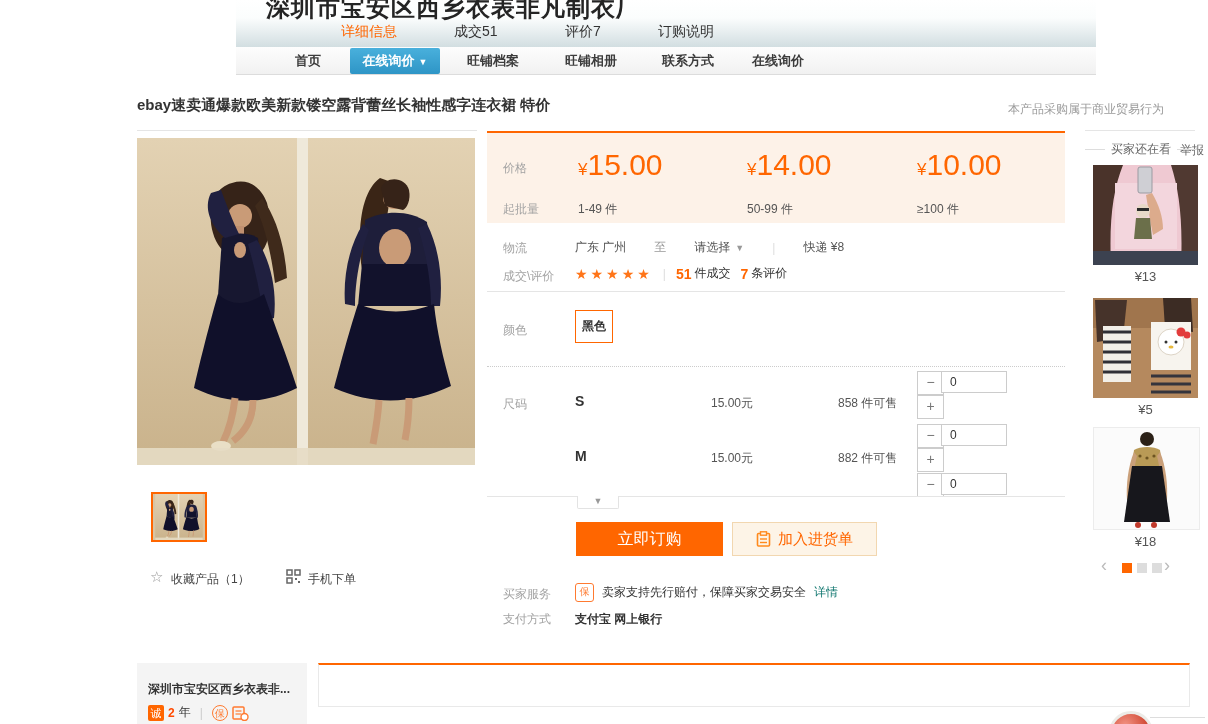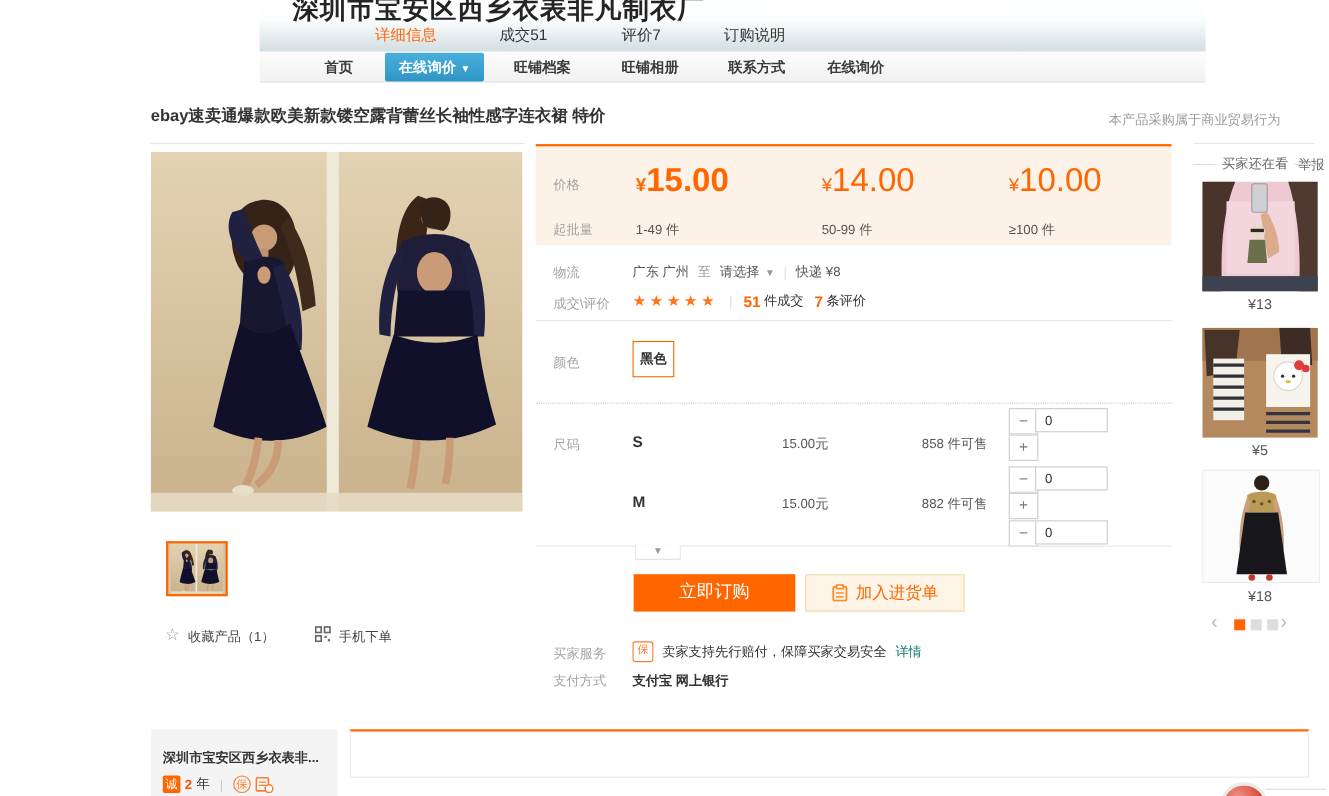--- a/index.html
+++ b/index.html
@@ -41,26 +41,26 @@
   #qr-icon{left:286px;top:569px;}
   #mobile-label{left:308px;top:571px;font-size:12px;color:#444;cursor:pointer;}
 
   
   #price-box{left:487px;top:131px;width:578px;height:92px;background:#fdf2e8;border-top:2px solid #ff6600;}
   .flabel{position:absolute;font-size:12px;color:#a3a3a3;}
   #lbl-price{left:503px;top:160px;} #lbl-moq{left:503px;top:201px;}
   .tier-price{position:absolute;top:148px;color:#ff6600;white-space:nowrap;}
   .tier-price .cur{font-size:17px;} .tier-price .num{font-size:30px;}
   .tier-qty{position:absolute;top:201px;font-size:12px;color:#555;}
-  #tp-0{left:578px;font-weight:bold;} #tp-1{left:747px;} #tp-2{left:917px;}
+  #tp-0{left:578px;} #tp-1{left:747px;} #tp-2{left:917px;}
   #tq-0{left:578px;} #tq-1{left:747px;} #tq-2{left:917px;}
 
   
   #lbl-logi{left:503px;top:240px;}
-  #logi-row{left:575px;top:239px;display:flex;align-items:center;gap:8px;font-size:12px;color:#555;}
+  #logi-row{left:575px;top:239px;display:flex;align-items:center;gap:28px;font-size:12px;color:#555;}
   #logi-to{color:#999;} #dest-dd{cursor:pointer;color:#555;}
   #dest-dd .chev{color:#999;font-size:9px;margin-left:5px;}
   .vsep{color:#ddd;}
   #lbl-deal{left:503px;top:268px;}
   #deal-row{left:575px;top:265px;display:flex;align-items:center;gap:10px;font-size:12px;color:#333;}
   #deal-stars{color:#ff7519;font-size:14px;letter-spacing:3px;}
   .onum{color:#ff6600;font-weight:bold;font-size:14px;}
   #deal-cnt-wrap,#deal-rev-wrap{display:flex;align-items:center;gap:3px;cursor:pointer;}
 
   #div-solid{left:487px;top:291px;width:578px;}

